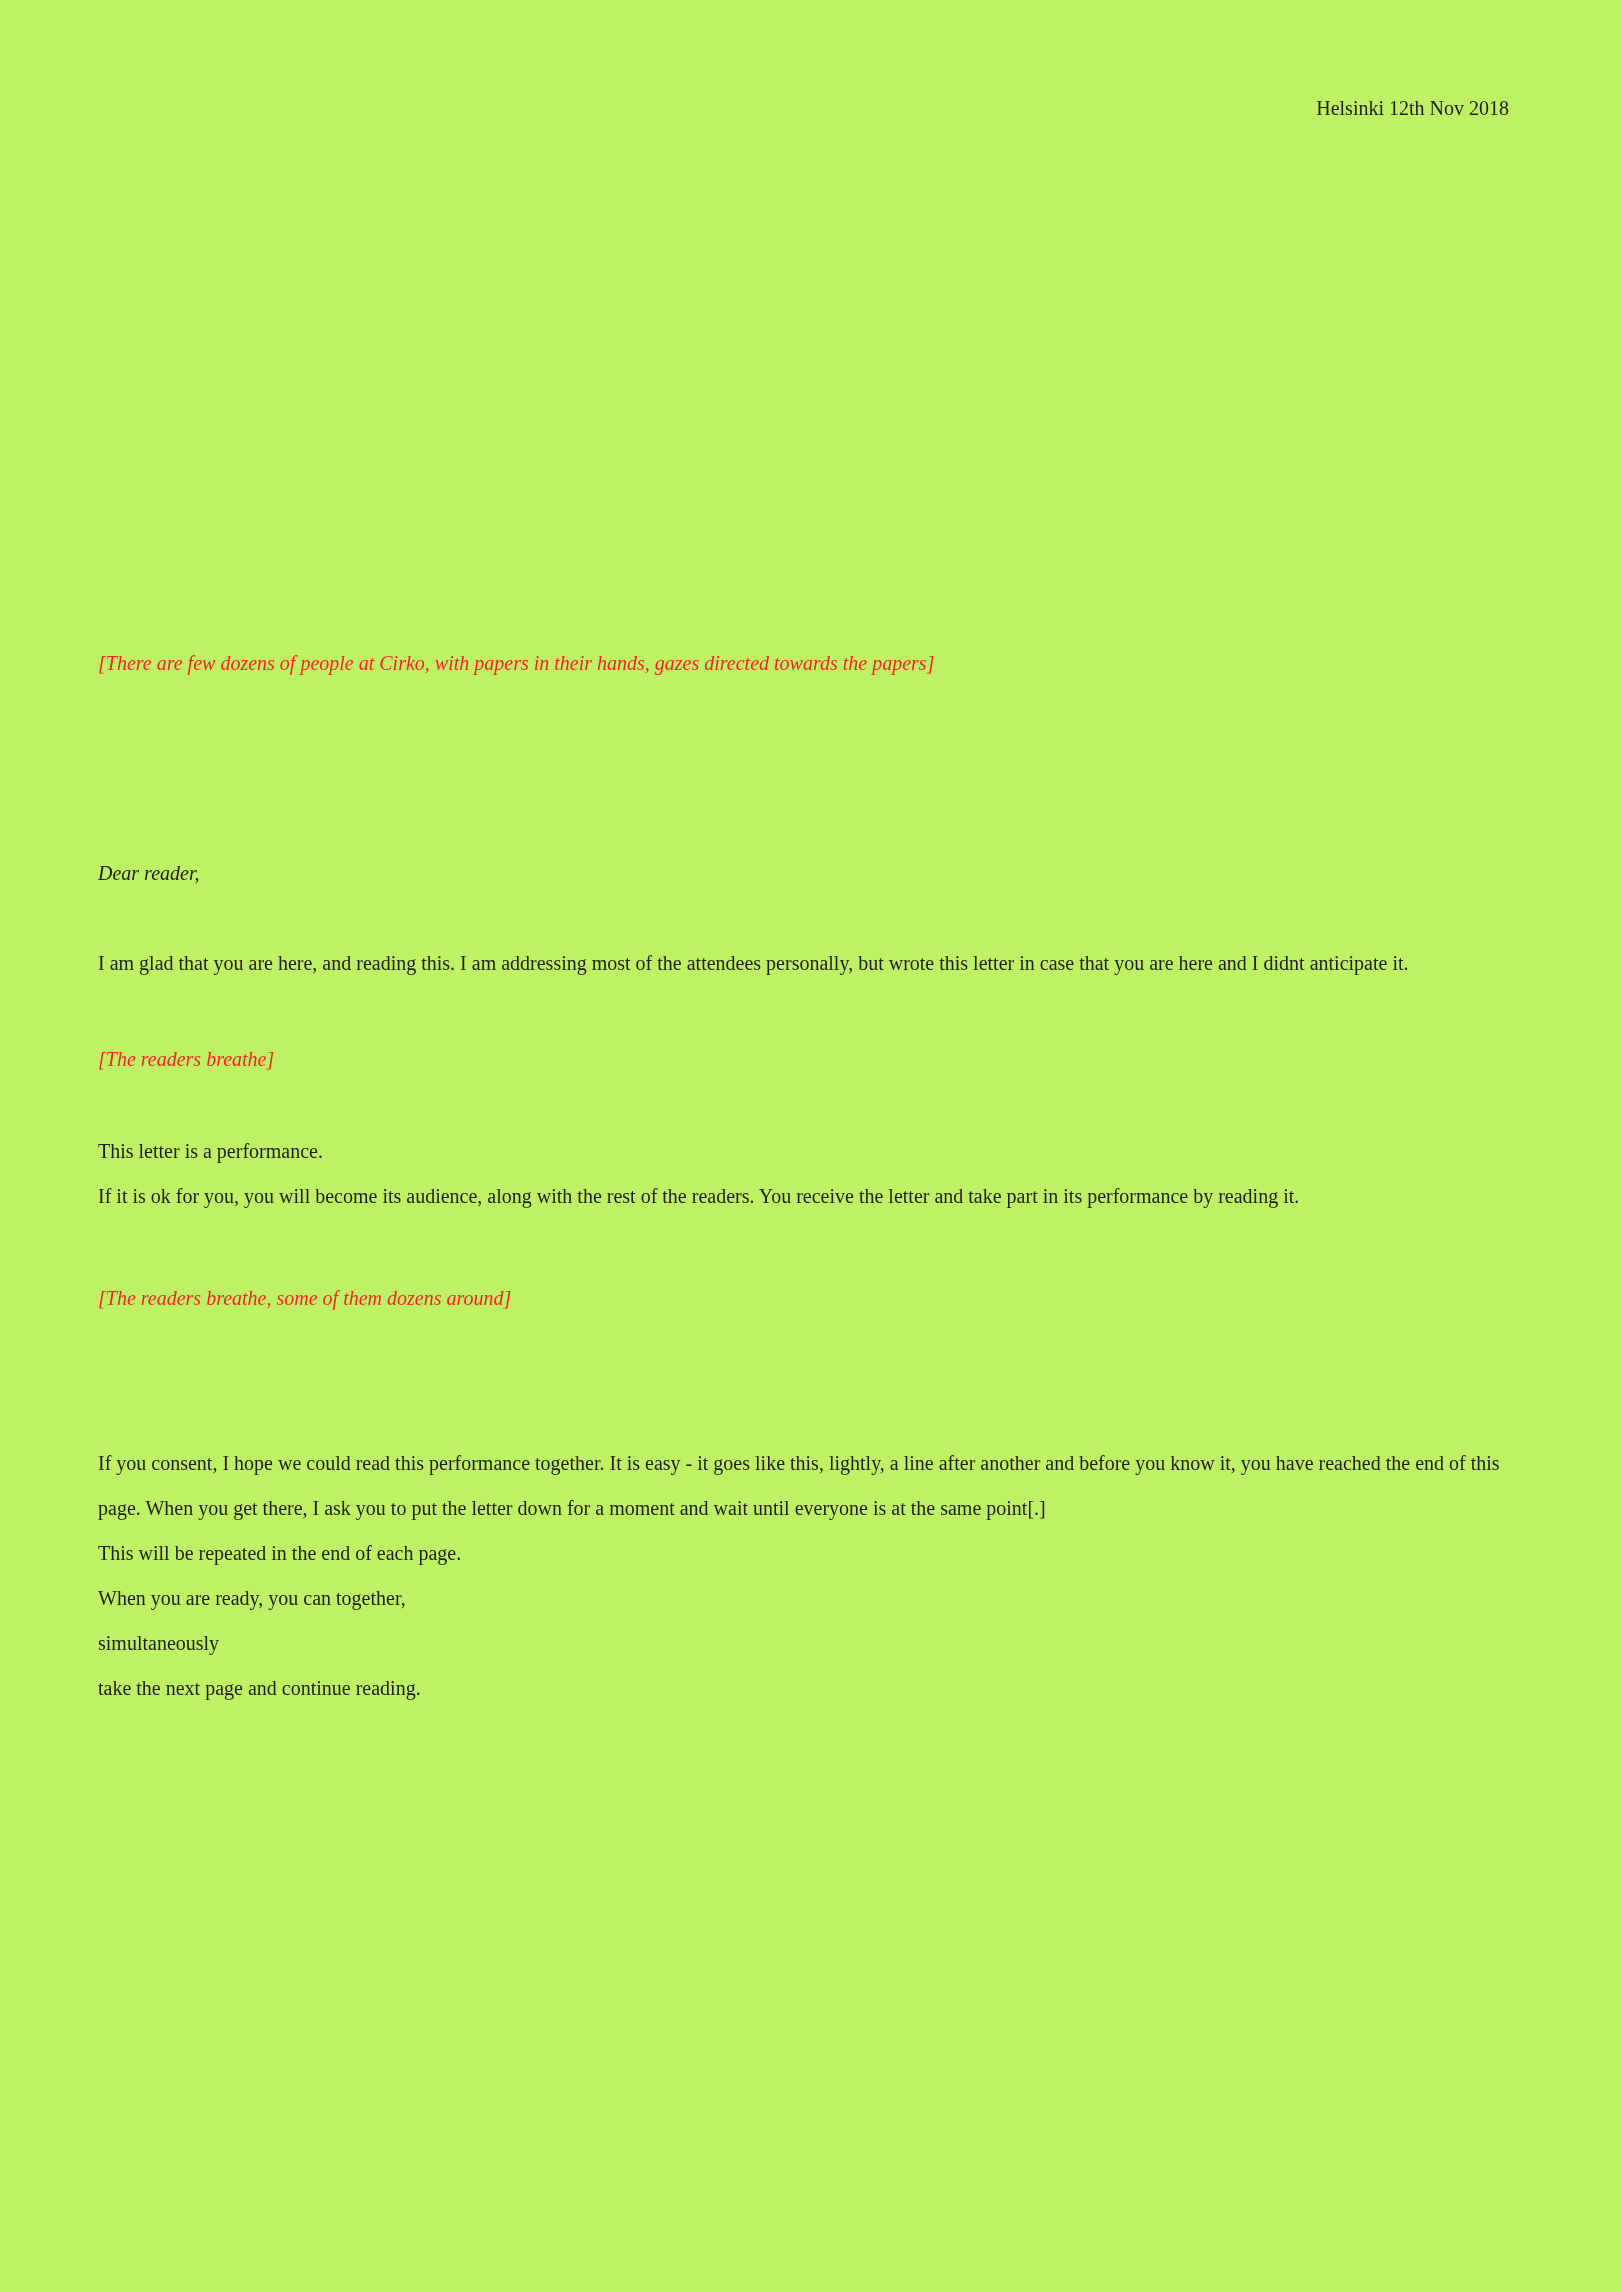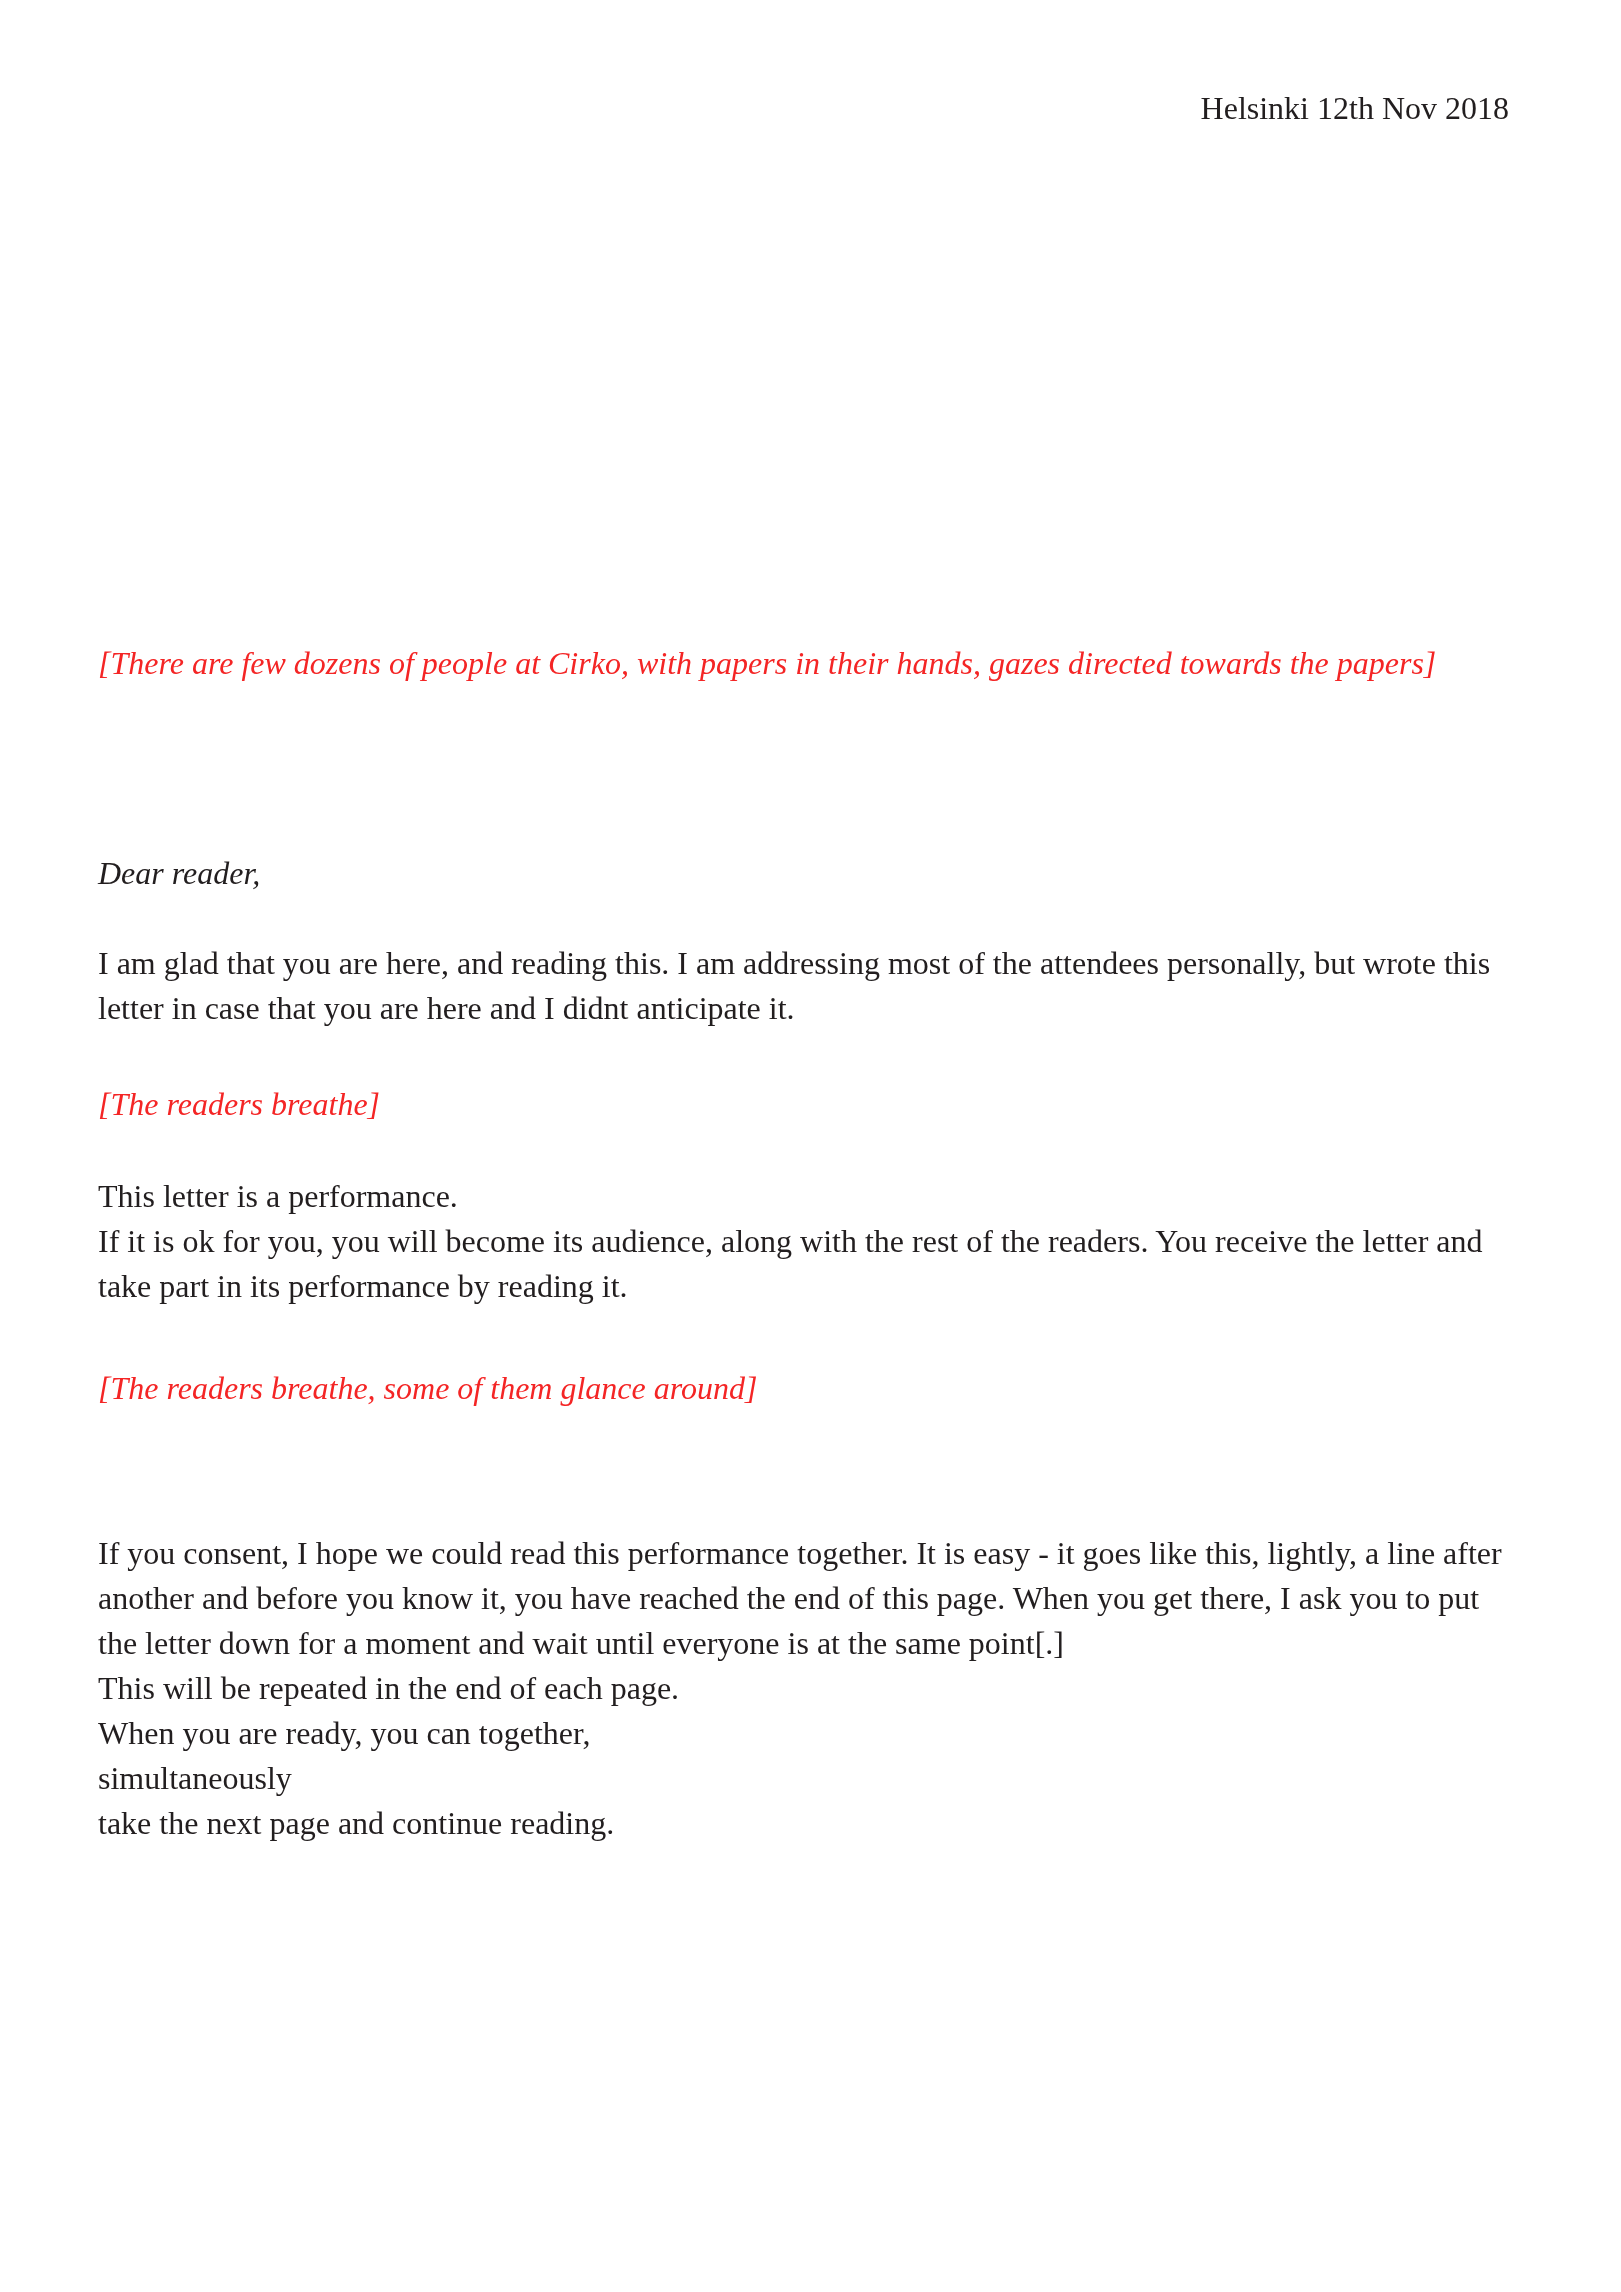--- a/index.html
+++ b/index.html
@@ -5,23 +5,23 @@
   html, body {
     margin: 0;
     padding: 0;
     background: #e8e8e8;
   }
   .page {
     position: relative;
     width: 1621px;
     height: 2293px;
     margin: 0 auto;
-    background: #ffffff;
+    background: #bef264;
     font-family: "Liberation Serif", "DejaVu Serif", serif;
-    font-size: 32px;
+    font-size: 20px;
     line-height: 45px;
     color: #221e1f;
     overflow: hidden;
     box-sizing: border-box;
   }
   .content {
     padding: 0 112px 0 98px;
   }
   .date-line {
     padding-top: 86px;
@@ -55,21 +55,21 @@
 
     <div class="para-1">I am glad that you are here, and reading this. I am addressing most of the attendees personally, but wrote this letter in case that you are here and I didnt anticipate it.</div>
 
     <div class="stage stage-2">[The readers breathe]</div>
 
     <div class="para-2">
       <div>This letter is a performance.</div>
       <div>If it is ok for you, you will become its audience, along with the rest of the readers. You receive the letter and take part in its performance by reading it.</div>
     </div>
 
-    <div class="stage stage-3">[The readers breathe, some of them glance around]</div>
+    <div class="stage stage-3">[The readers breathe, some of them dozens around]</div>
 
     <div class="para-3">If you consent, I hope we could read this performance together. It is easy - it goes like this, lightly, a line after another and before you know it, you have reached the end of this page. When you get there, I ask you to put the letter down for a moment and wait until everyone is at the same point[.]</div>
 
     <div class="single-line">This will be repeated in the end of each page.</div>
 
     <div class="single-line">When you are ready, you can together,</div>
 
     <div class="single-line">simultaneously</div>
 
     <div class="single-line">take the next page and continue reading.</div>

